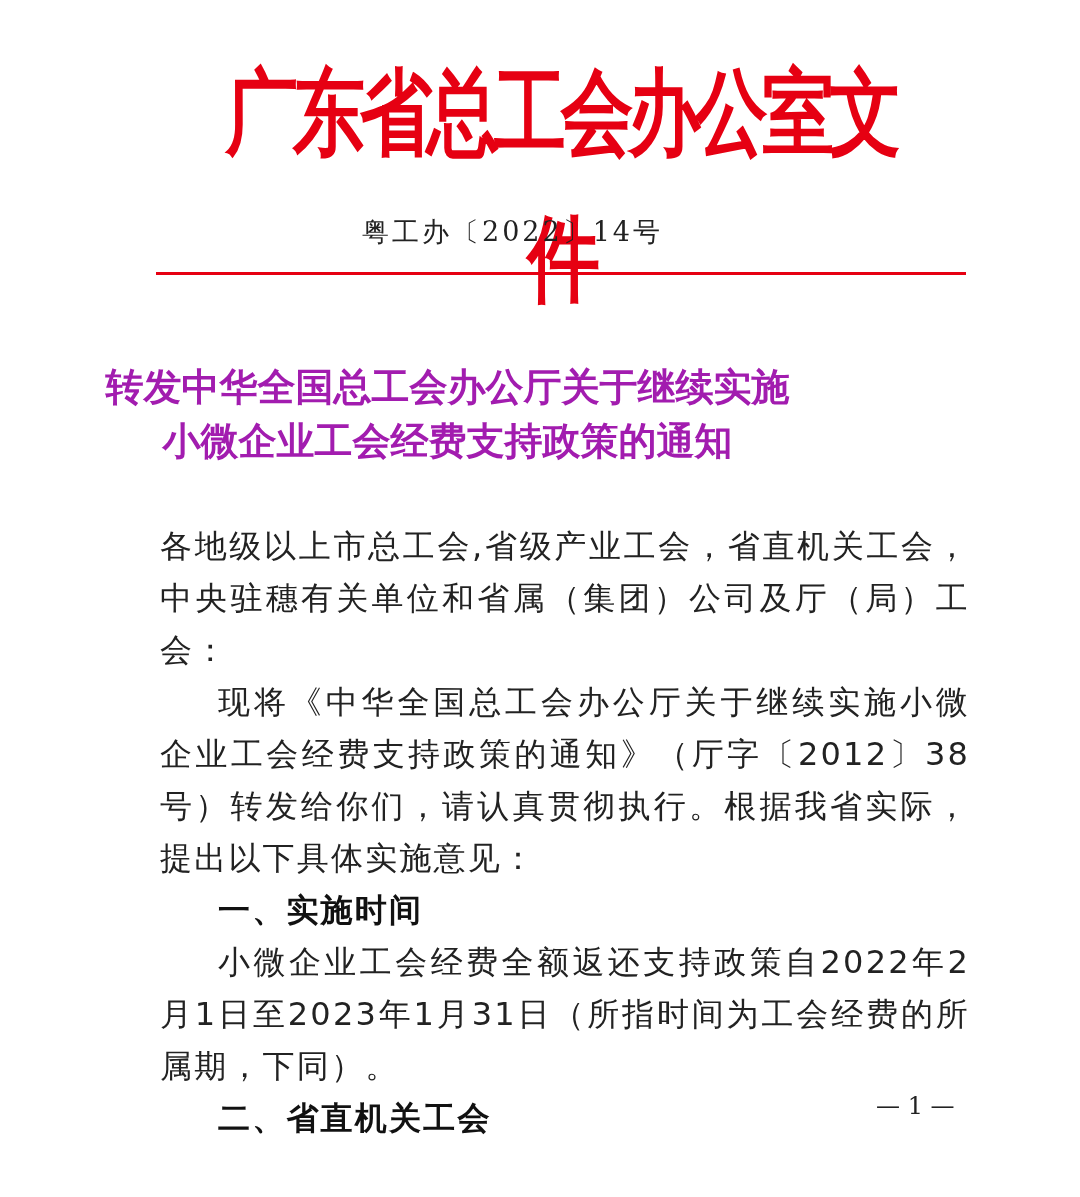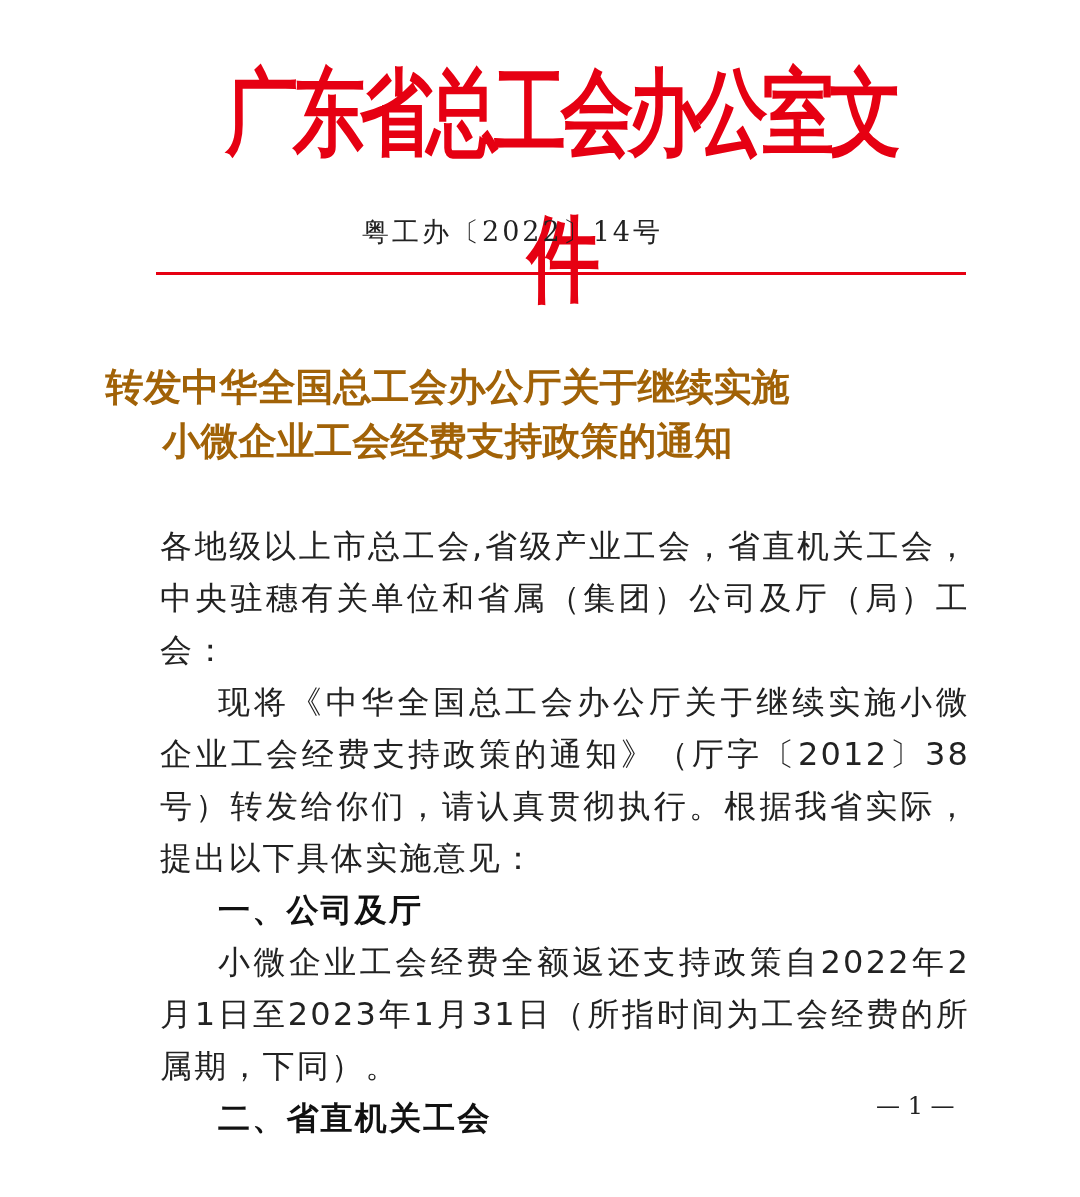--- a/index.html
+++ b/index.html
@@ -13,21 +13,21 @@
   }
   .doc-number {
     position: absolute; left: 0; width: 993px; top: 214px; text-align: center;
     font-family: "DejaVu Serif", "Liberation Serif", serif; font-size: 27px; color: #222;
     letter-spacing: 3px;
   }
   .red-rule { position: absolute; left: 140px; top: 272px; width: 810px; height: 3px; background: #e60012; }
   .title {
     position: absolute; left: 0; width: 863px; top: 360px; text-align: center;
     font-family: "DejaVu Serif", "Liberation Serif", serif; font-weight: bold;
-    font-size: 38px; line-height: 54px; color: #a16207;
+    font-size: 38px; line-height: 54px; color: #a21caf;
   }
   .body-text {
     position: absolute; left: 144px; width: 810px;
     font-family: "DejaVu Sans", "Liberation Sans", sans-serif;
     font-size: 32px; color: #222; line-height: 52px; letter-spacing: 2.2px;
   }
   .para { margin: 0; text-align: justify; }
   .indent { text-indent: 58px; }
   .heading { margin: 0; padding-left: 58px; font-weight: bold; color: #111; }
   .page-num {
@@ -44,19 +44,19 @@
   <div class="red-rule"></div>
 
   <div class="title">
     <div>转发中华全国总工会办公厅关于继续实施</div>
     <div>小微企业工会经费支持政策的通知</div>
   </div>
 
   <div class="body-text" style="top:520px;">
     <p class="para">各地级以上市总工会,省级产业工会，省直机关工会，中央驻穗有关单位和省属（集团）公司及厅（局）工会：</p>
     <p class="para indent">现将《中华全国总工会办公厅关于继续实施小微企业工会经费支持政策的通知》（厅字〔2012〕38号）转发给你们，请认真贯彻执行。根据我省实际，提出以下具体实施意见：</p>
-    <p class="heading">一、公司及厅</p>
+    <p class="heading">一、实施时间</p>
     <p class="para indent">小微企业工会经费全额返还支持政策自2022年2月1日至2023年1月31日（所指时间为工会经费的所属期，下同）。</p>
     <p class="heading">二、省直机关工会</p>
   </div>
 
   <div class="page-num">— 1 —</div>
 </div>
 
 </body></html>

